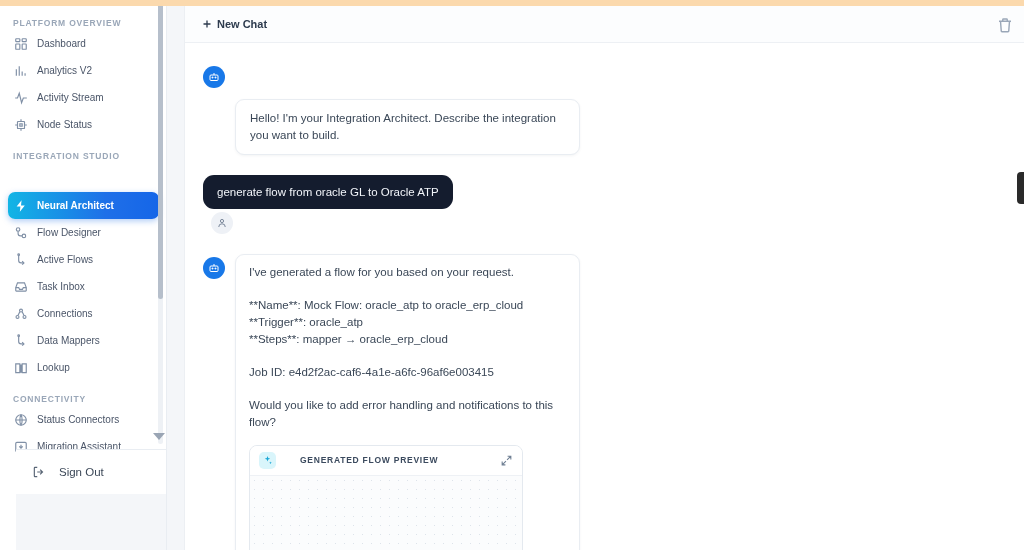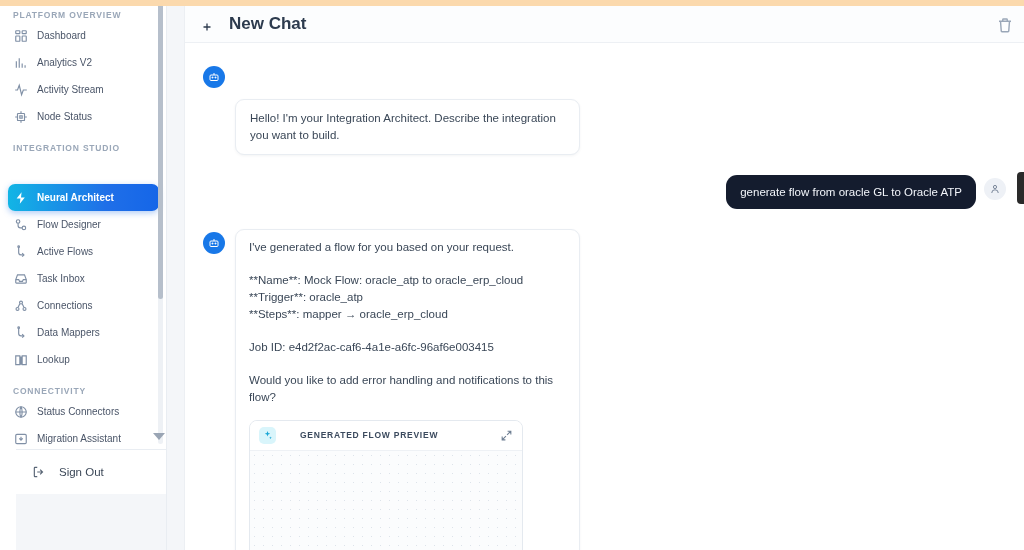--- a/index.html
+++ b/index.html
@@ -20,21 +20,21 @@
   
   .sidebar {
     position: relative;
     width: 167px; height: 550px;
     background: #ffffff;
     border-right: 1px solid #e9edf2;
     flex: 0 0 167px;
     overflow: hidden;
   }
   .side-scroll {
-    position: absolute; top: 8px; left: 0; width: 167px; height: 449px;
+    position: absolute; top: 16px; left: 0; width: 167px; height: 449px;
     overflow: hidden;
   }
   .side-group-label {
     font-size: 8.5px; letter-spacing: 0.8px; font-weight: 700;
     color: #9aa7b8; text-transform: uppercase;
     padding: 0 0 0 13px; height: 14px; line-height: 14px;
   }
   .side-item {
     display: flex; align-items: center; gap: 9px;
     height: 27px; margin: 0 8px 0 8px; padding-left: 6px;
@@ -96,35 +96,35 @@
     background: #ffffff;
   }
 
   .chat-header {
     position: relative; height: 37px;
     border-bottom: 1px solid #edf0f4;
     background: #fcfdfe;
     display: flex; align-items: center;
   }
   .newchat {
-    display: flex; align-items: center; gap: 16px;
+    display: flex; align-items: center; gap: 4px;
     margin-left: 16px; cursor: pointer;
-    font-size: 17px; font-weight: 700; color: #2d3b4e;
+    font-size: 11px; font-weight: 700; color: #2d3b4e;
   }
   .newchat .plus { width: 12px; height: 12px; color: #2d3b4e; }
   .trash-btn {
     position: absolute; right: 10px; top: 10px;
     width: 18px; height: 18px; color: #9aa7b8; cursor: pointer;
   }
 
   .messages { position: absolute; top: 37px; left: 0; right: 0; bottom: 0; overflow: hidden; }
 
   .row { display: flex; align-items: flex-start; padding: 0 18px; }
   .row.bot { margin-top: 20px; }
-  .row.user { margin-top: 20px; justify-content: flex-end; }
+  .row.user { margin-top: 20px; justify-content: flex-end; flex-direction: column; }
 
   .avatar {
     width: 22px; height: 22px; border-radius: 50%;
     flex: 0 0 22px; display: flex; align-items: center; justify-content: center;
     margin-top: 3px;
   }
   .avatar.bot { background: #1878e8; color: #fff; }
   .avatar.bot svg { width: 12px; height: 12px; }
   .avatar.user { background: #eef1f6; color: #7b889b; margin-left: 8px; }
   .avatar.user svg { width: 12px; height: 12px; }

